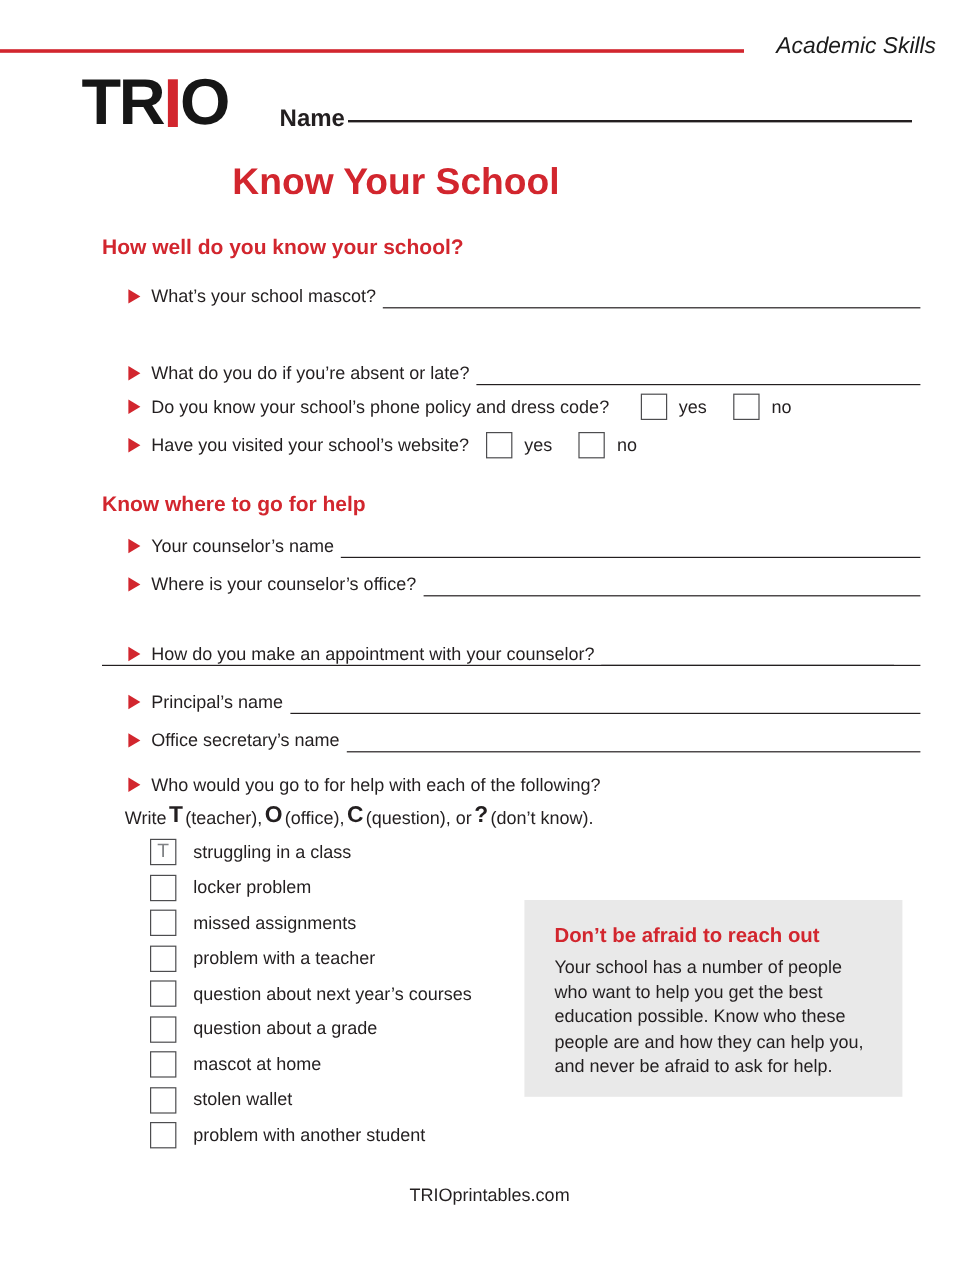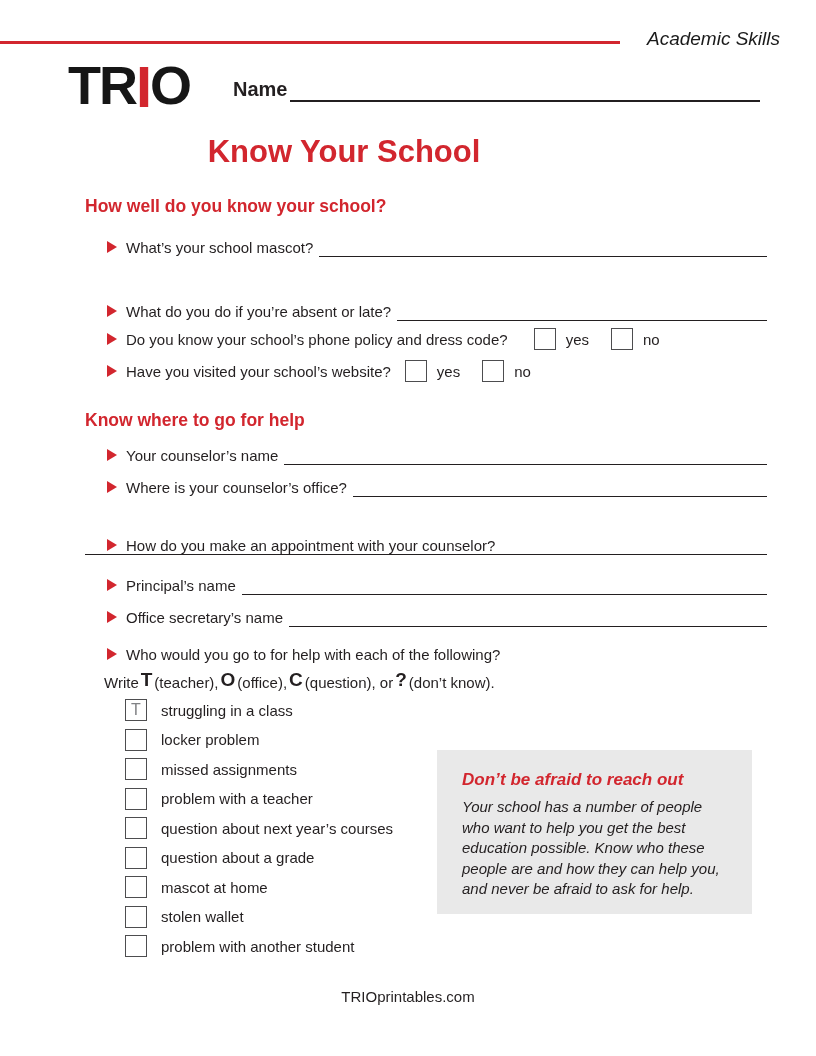--- a/index.html
+++ b/index.html
@@ -6,24 +6,24 @@
   .page{
     position:relative;width:816px;height:1056px;background:#fff;overflow:hidden;
     font-family:"Liberation Sans",sans-serif;color:#231f20;
   }
   
   .header-rule{position:absolute;left:0;top:41px;width:620px;height:3px;background:#d2262e;}
   .category{position:absolute;top:28px;right:36px;font-size:19px;font-weight:normal;font-style:italic;color:#1a1a1a;}
   
   .logo{position:absolute;left:68px;top:56px;font-size:54px;font-weight:bold;letter-spacing:-2px;color:#161616;line-height:1;}
   .logo .logo-i{color:#d2262e;font-size:1.07em;position:relative;top:0.05em;}
-  .name-label{position:absolute;left:233px;top:78px;font-size:20px;font-weight:bold;text-align:center;}
+  .name-label{position:absolute;left:233px;top:88px;font-size:20px;font-weight:bold;text-align:center;}
   .name-line{position:absolute;left:290px;top:100px;width:470px;border-top:2px solid #231f20;}
   
-  .doc-title{position:absolute;left:0;top:134px;width:660px;text-align:center;font-size:31px;font-weight:bold;color:#d2262e;margin-left:14px;}
+  .doc-title{position:absolute;left:0;top:134px;width:660px;text-align:center;font-size:31px;font-weight:bold;color:#d2262e;}
   .sec-heading{position:absolute;left:85px;font-size:17.5px;font-weight:bold;color:#d2262e;}
   
   .q-row{position:absolute;left:85px;width:660px;height:26px;display:flex;align-items:center;font-size:15px;padding-left:22px;}
   .tri{width:0;height:0;border-left:10px solid #d2262e;border-top:6px solid transparent;border-bottom:6px solid transparent;margin-right:9px;flex:none;}
   .q-label{white-space:nowrap;}
   .fill-line{flex:1 1 auto;height:22px;align-self:flex-start;border-bottom:1.5px solid #231f20;margin-left:6px;min-width:20px;}
   .cont-line{position:absolute;left:85px;top:554px;width:660px;border-top:1.5px solid #231f20;}
   
   .cbox{width:22px;height:22px;box-sizing:border-box;border:1.5px solid #4d4d4f;background:#fff;flex:none;
         display:flex;align-items:center;justify-content:center;font-size:16px;color:#808285;}
@@ -31,21 +31,21 @@
   .yn-word{margin-left:10px;margin-right:22px;}
   .yn-word-last{margin-left:10px;}
   
   .write-row{position:absolute;left:104px;top:669px;font-size:15px;display:flex;align-items:flex-end;}
   .write-key{font-size:19px;font-weight:bold;margin:0 2px;}
   
   .checklist{position:absolute;left:125px;top:699px;}
   .check-item{display:flex;align-items:center;margin-bottom:7.5px;font-size:15px;}
   .check-item .c-label{margin-left:14px;white-space:nowrap;}
   
-  .callout{position:absolute;left:437px;top:750px;width:315px;height:164px;background:#e9e9e9;box-sizing:border-box;padding:20px 18px 0 25px;font-style:italic;}
+  .callout{position:absolute;left:437px;top:750px;width:315px;height:164px;background:#e9e9e9;box-sizing:border-box;padding:20px 18px 0 25px;}
   .callout-heading{font-size:17px;font-weight:bold;color:#d2262e;margin-bottom:7px;}
   .callout-body{font-size:15px;line-height:20.5px;width:264px;color:#231f20;}
   
   .footer{position:absolute;left:0;top:988px;width:816px;text-align:center;font-size:15px;color:#231f20;}
 </style>
 </head>
 <body>
 
 <div class="page">
 

